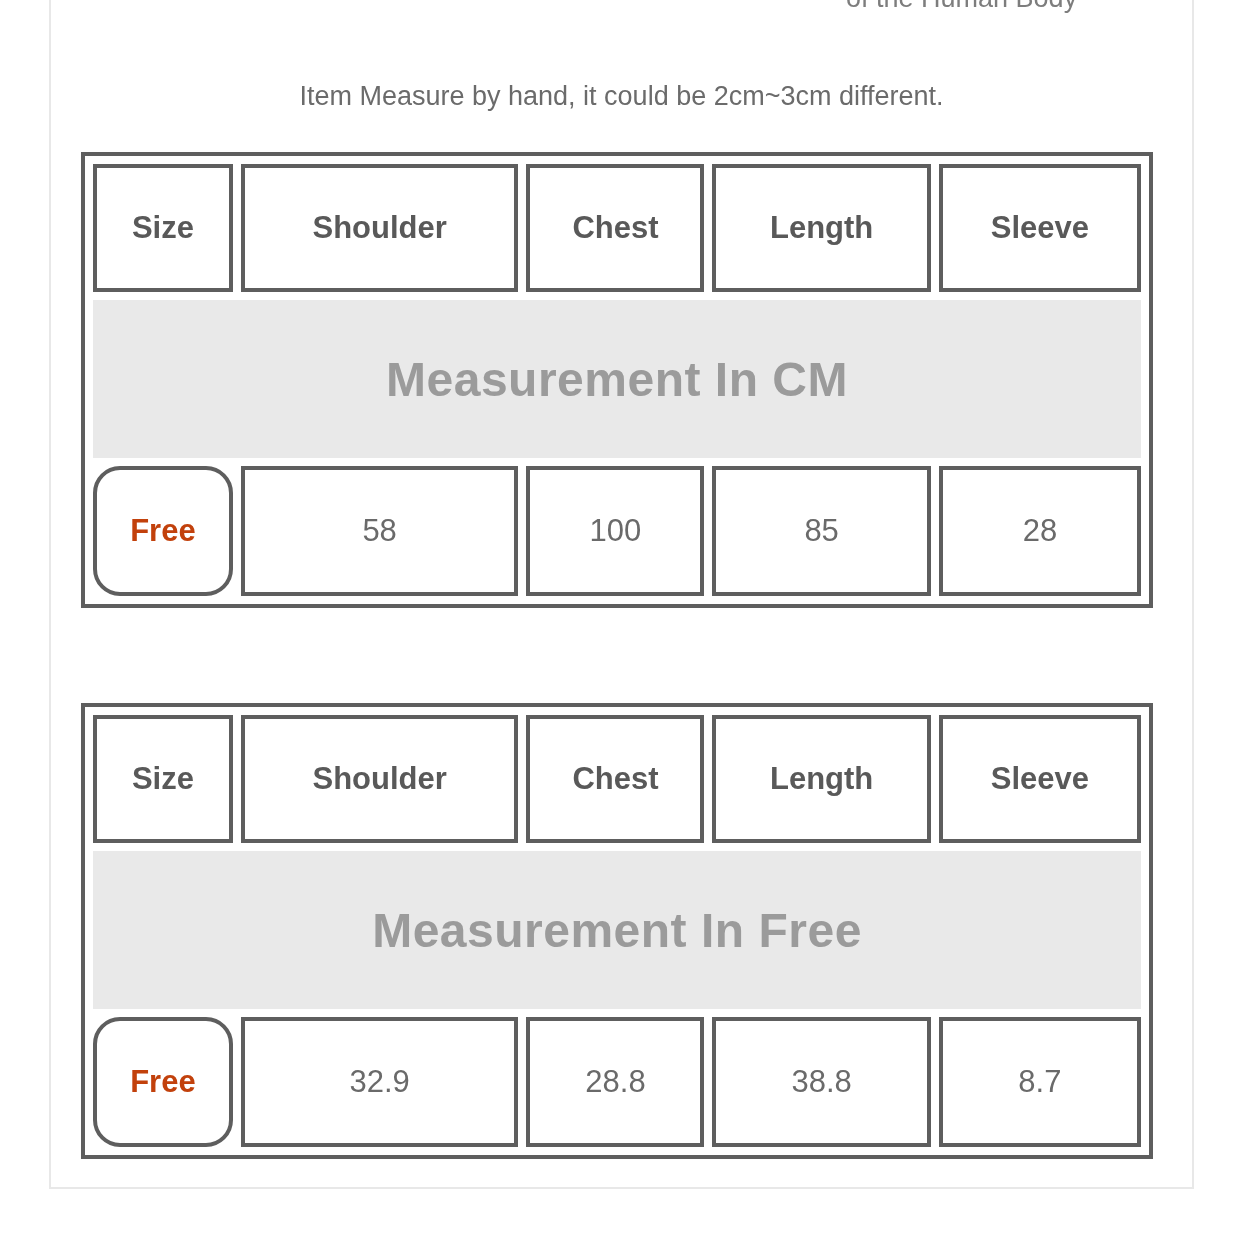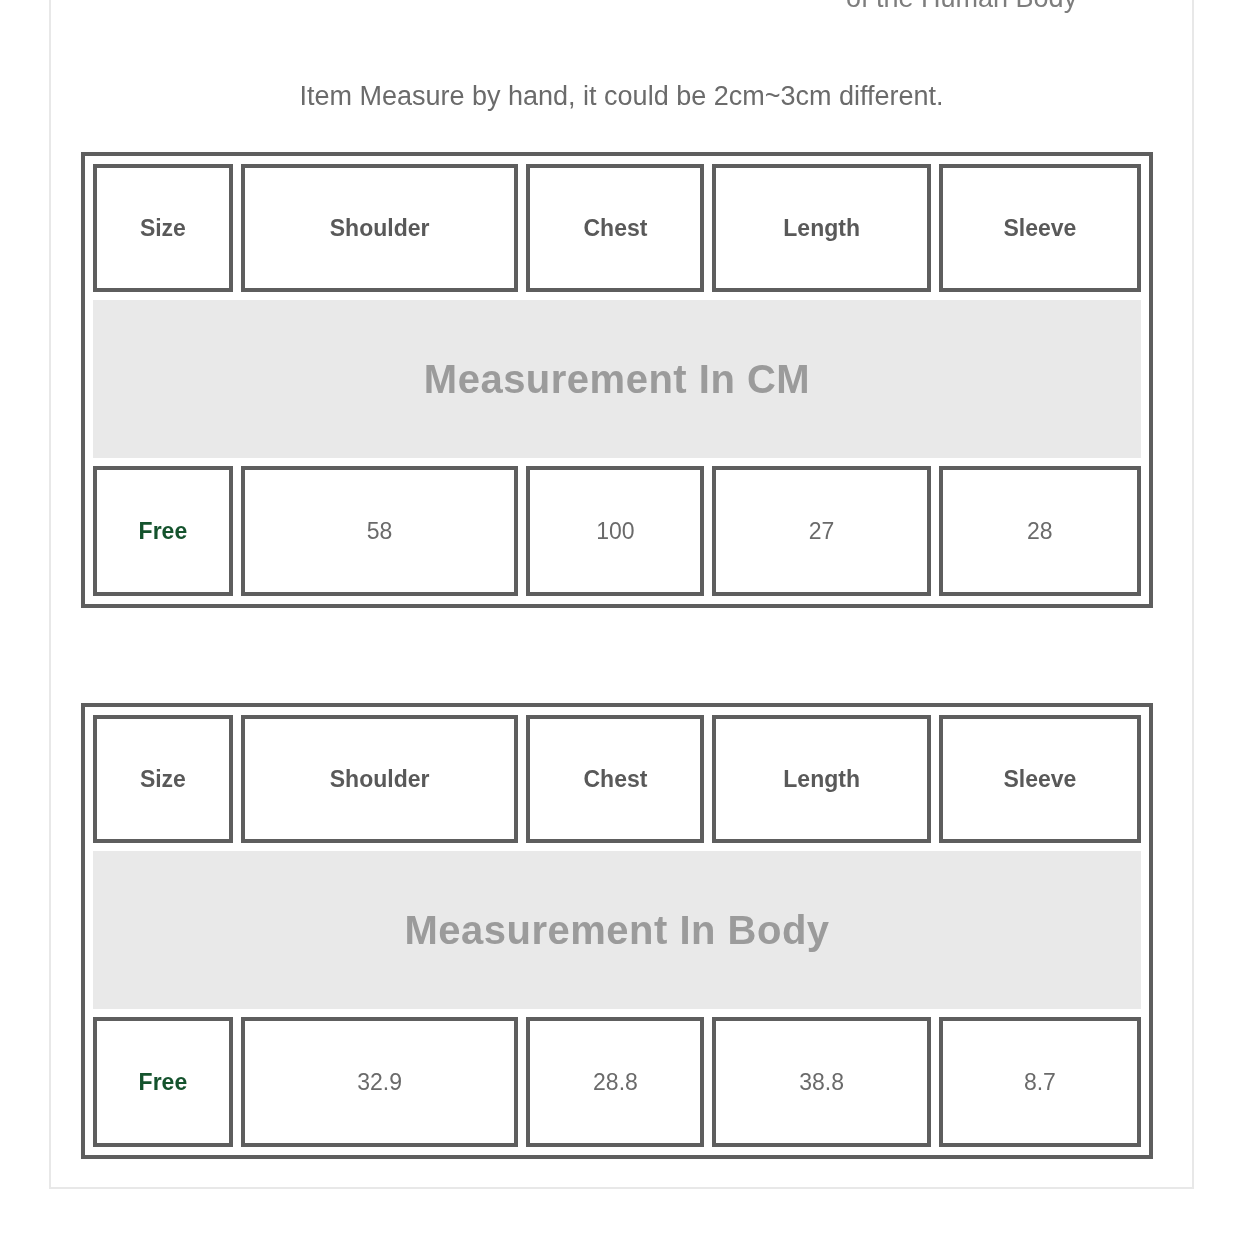--- a/index.html
+++ b/index.html
@@ -64,35 +64,35 @@
 
   table.size-table td {
     text-align: center;
     vertical-align: middle;
     overflow: hidden;
     padding: 0;
   }
   td.cell {
     border: 4px solid #5e5e5e;
     background: #ffffff;
-    font-size: 23px;
+    font-size: 31px;
     color: #6a6a6a;
   }
   td.hdr-cell {
     height: 120px;
     font-weight: bold;
     color: #595959;
   }
   td.val-cell { height: 122px; }
-  td.size-val { font-weight: bold; color: #14532d; }
+  td.size-val { font-weight: bold; color: #c2410c; border-radius: 27px; }
   td.banner-cell {
     height: 158px;
     background: #e9e9e9;
     border: none;
-    font-size: 40px;
+    font-size: 48px;
     font-weight: bold;
     color: #9b9b9b;
     letter-spacing: 0.5px;
   }
 </style>
 </head>
 <body>
 
 <div class="stage">
 
@@ -118,21 +118,21 @@
         <td class="cell hdr-cell">Length</td>
         <td class="cell hdr-cell">Sleeve</td>
       </tr>
       <tr>
         <td class="banner-cell" colspan="5">Measurement In CM</td>
       </tr>
       <tr>
         <td class="cell val-cell size-val">Free</td>
         <td class="cell val-cell">58</td>
         <td class="cell val-cell">100</td>
-        <td class="cell val-cell">27</td>
+        <td class="cell val-cell">85</td>
         <td class="cell val-cell">28</td>
       </tr>
     </tbody>
   </table>
 
   <table class="size-table" id="table-inch">
     <colgroup>
       <col style="width:139px">
         <col style="width:276px">
         <col style="width:177px">
@@ -141,21 +141,21 @@
     </colgroup>
     <tbody>
       <tr>
         <td class="cell hdr-cell">Size</td>
         <td class="cell hdr-cell">Shoulder</td>
         <td class="cell hdr-cell">Chest</td>
         <td class="cell hdr-cell">Length</td>
         <td class="cell hdr-cell">Sleeve</td>
       </tr>
       <tr>
-        <td class="banner-cell" colspan="5">Measurement In Body</td>
+        <td class="banner-cell" colspan="5">Measurement In Free</td>
       </tr>
       <tr>
         <td class="cell val-cell size-val">Free</td>
         <td class="cell val-cell">32.9</td>
         <td class="cell val-cell">28.8</td>
         <td class="cell val-cell">38.8</td>
         <td class="cell val-cell">8.7</td>
       </tr>
     </tbody>
   </table>

